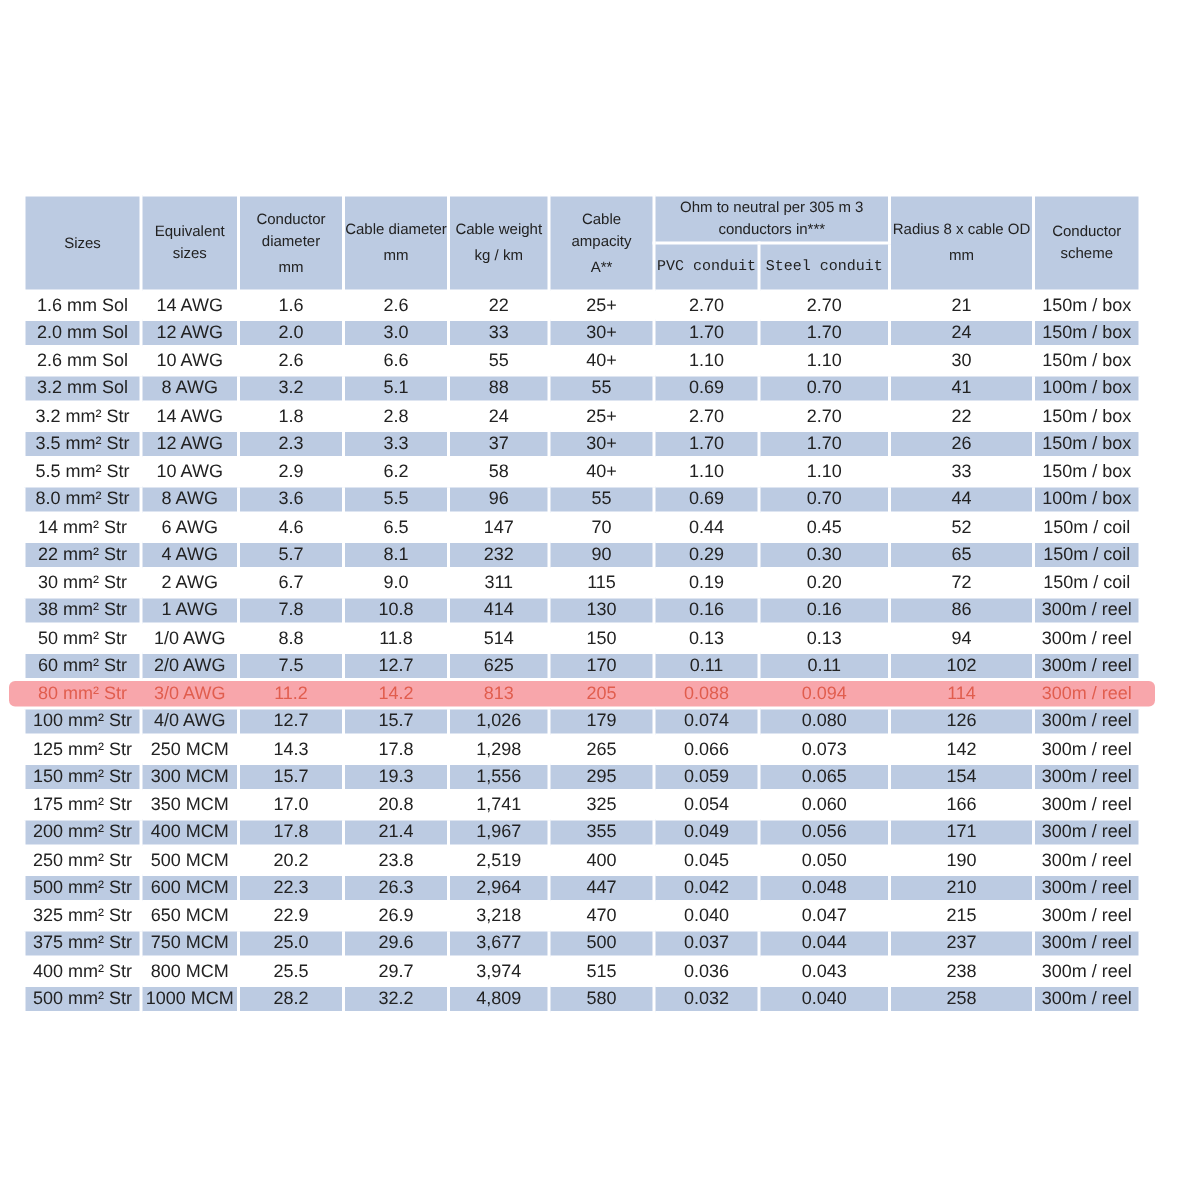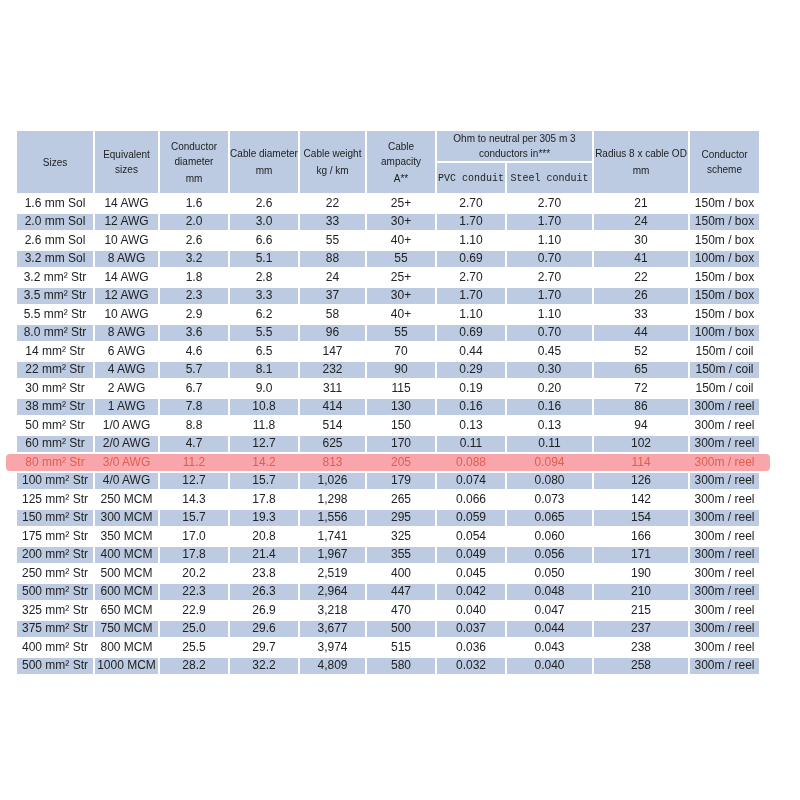--- a/index.html
+++ b/index.html
@@ -280,21 +280,21 @@
           <td>514</td>
           <td>150</td>
           <td>0.13</td>
           <td>0.13</td>
           <td>94</td>
           <td>300m / reel</td>
         </tr>
         <tr class="alt">
           <td>60 mm² Str</td>
           <td>2/0 AWG</td>
-          <td>4.7</td>
+          <td>7.5</td>
           <td>12.7</td>
           <td>625</td>
           <td>170</td>
           <td>0.11</td>
           <td>0.11</td>
           <td>102</td>
           <td>300m / reel</td>
         </tr>
         <tr class="hl">
           <td>80 mm² Str</td>

